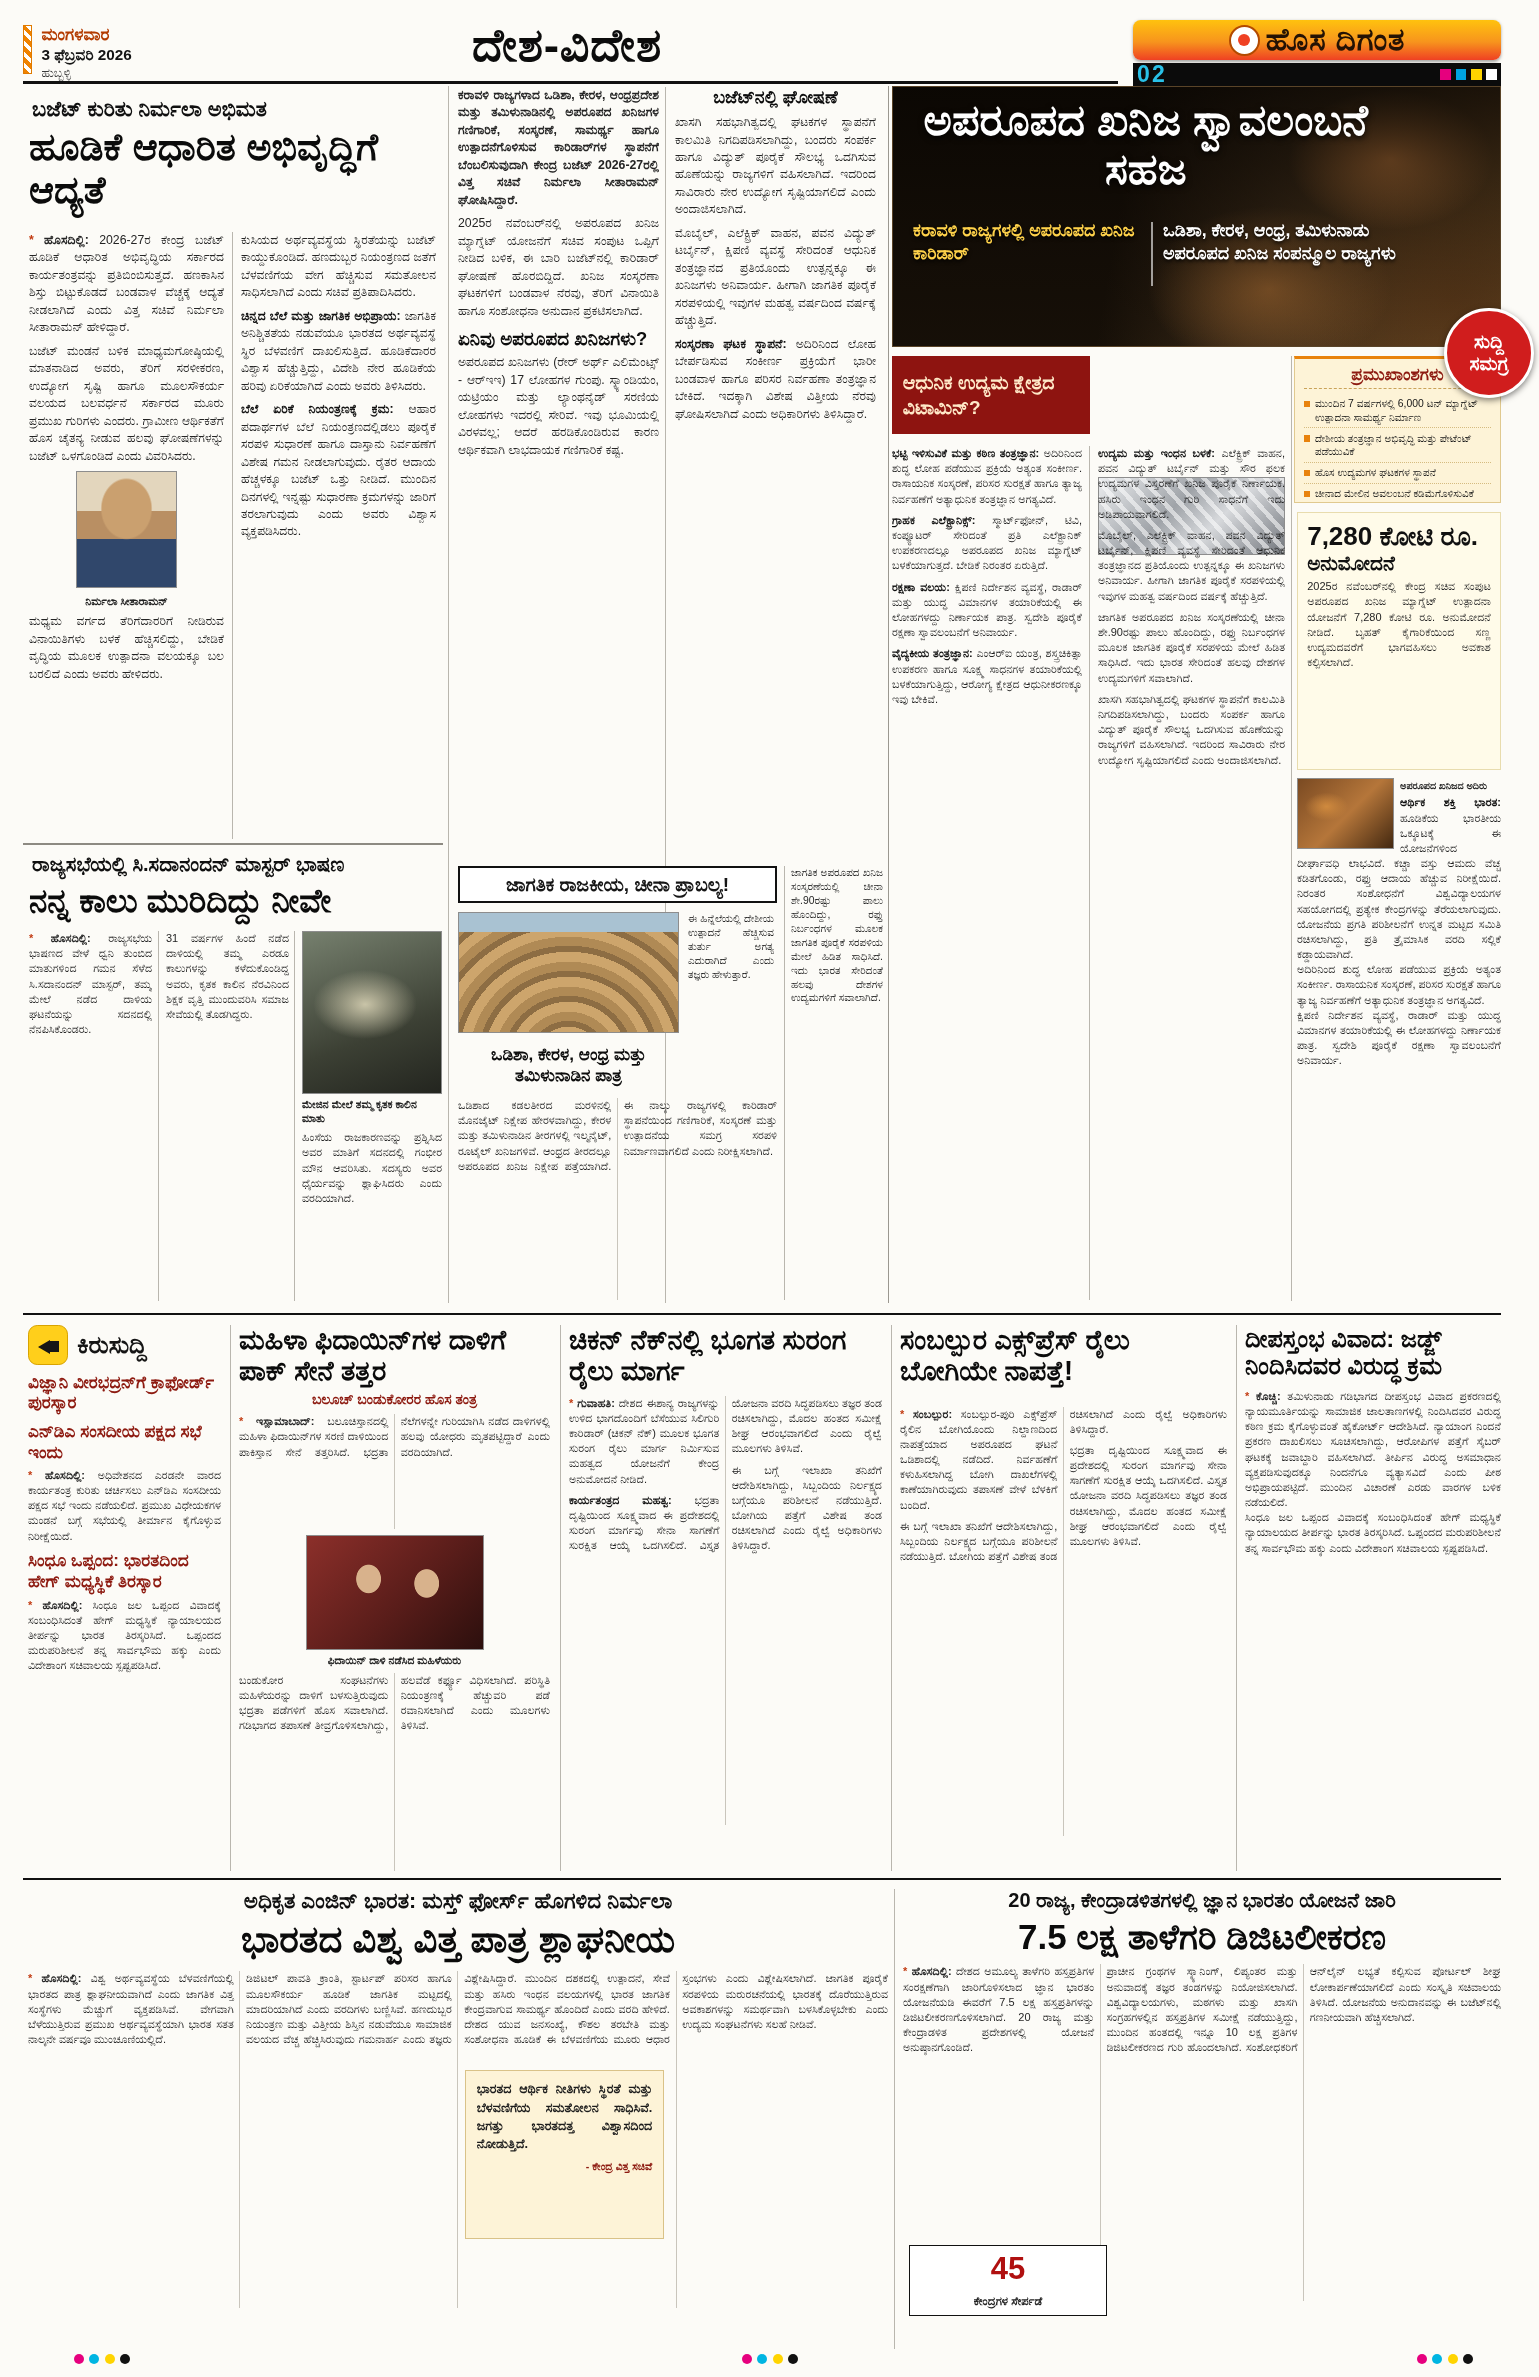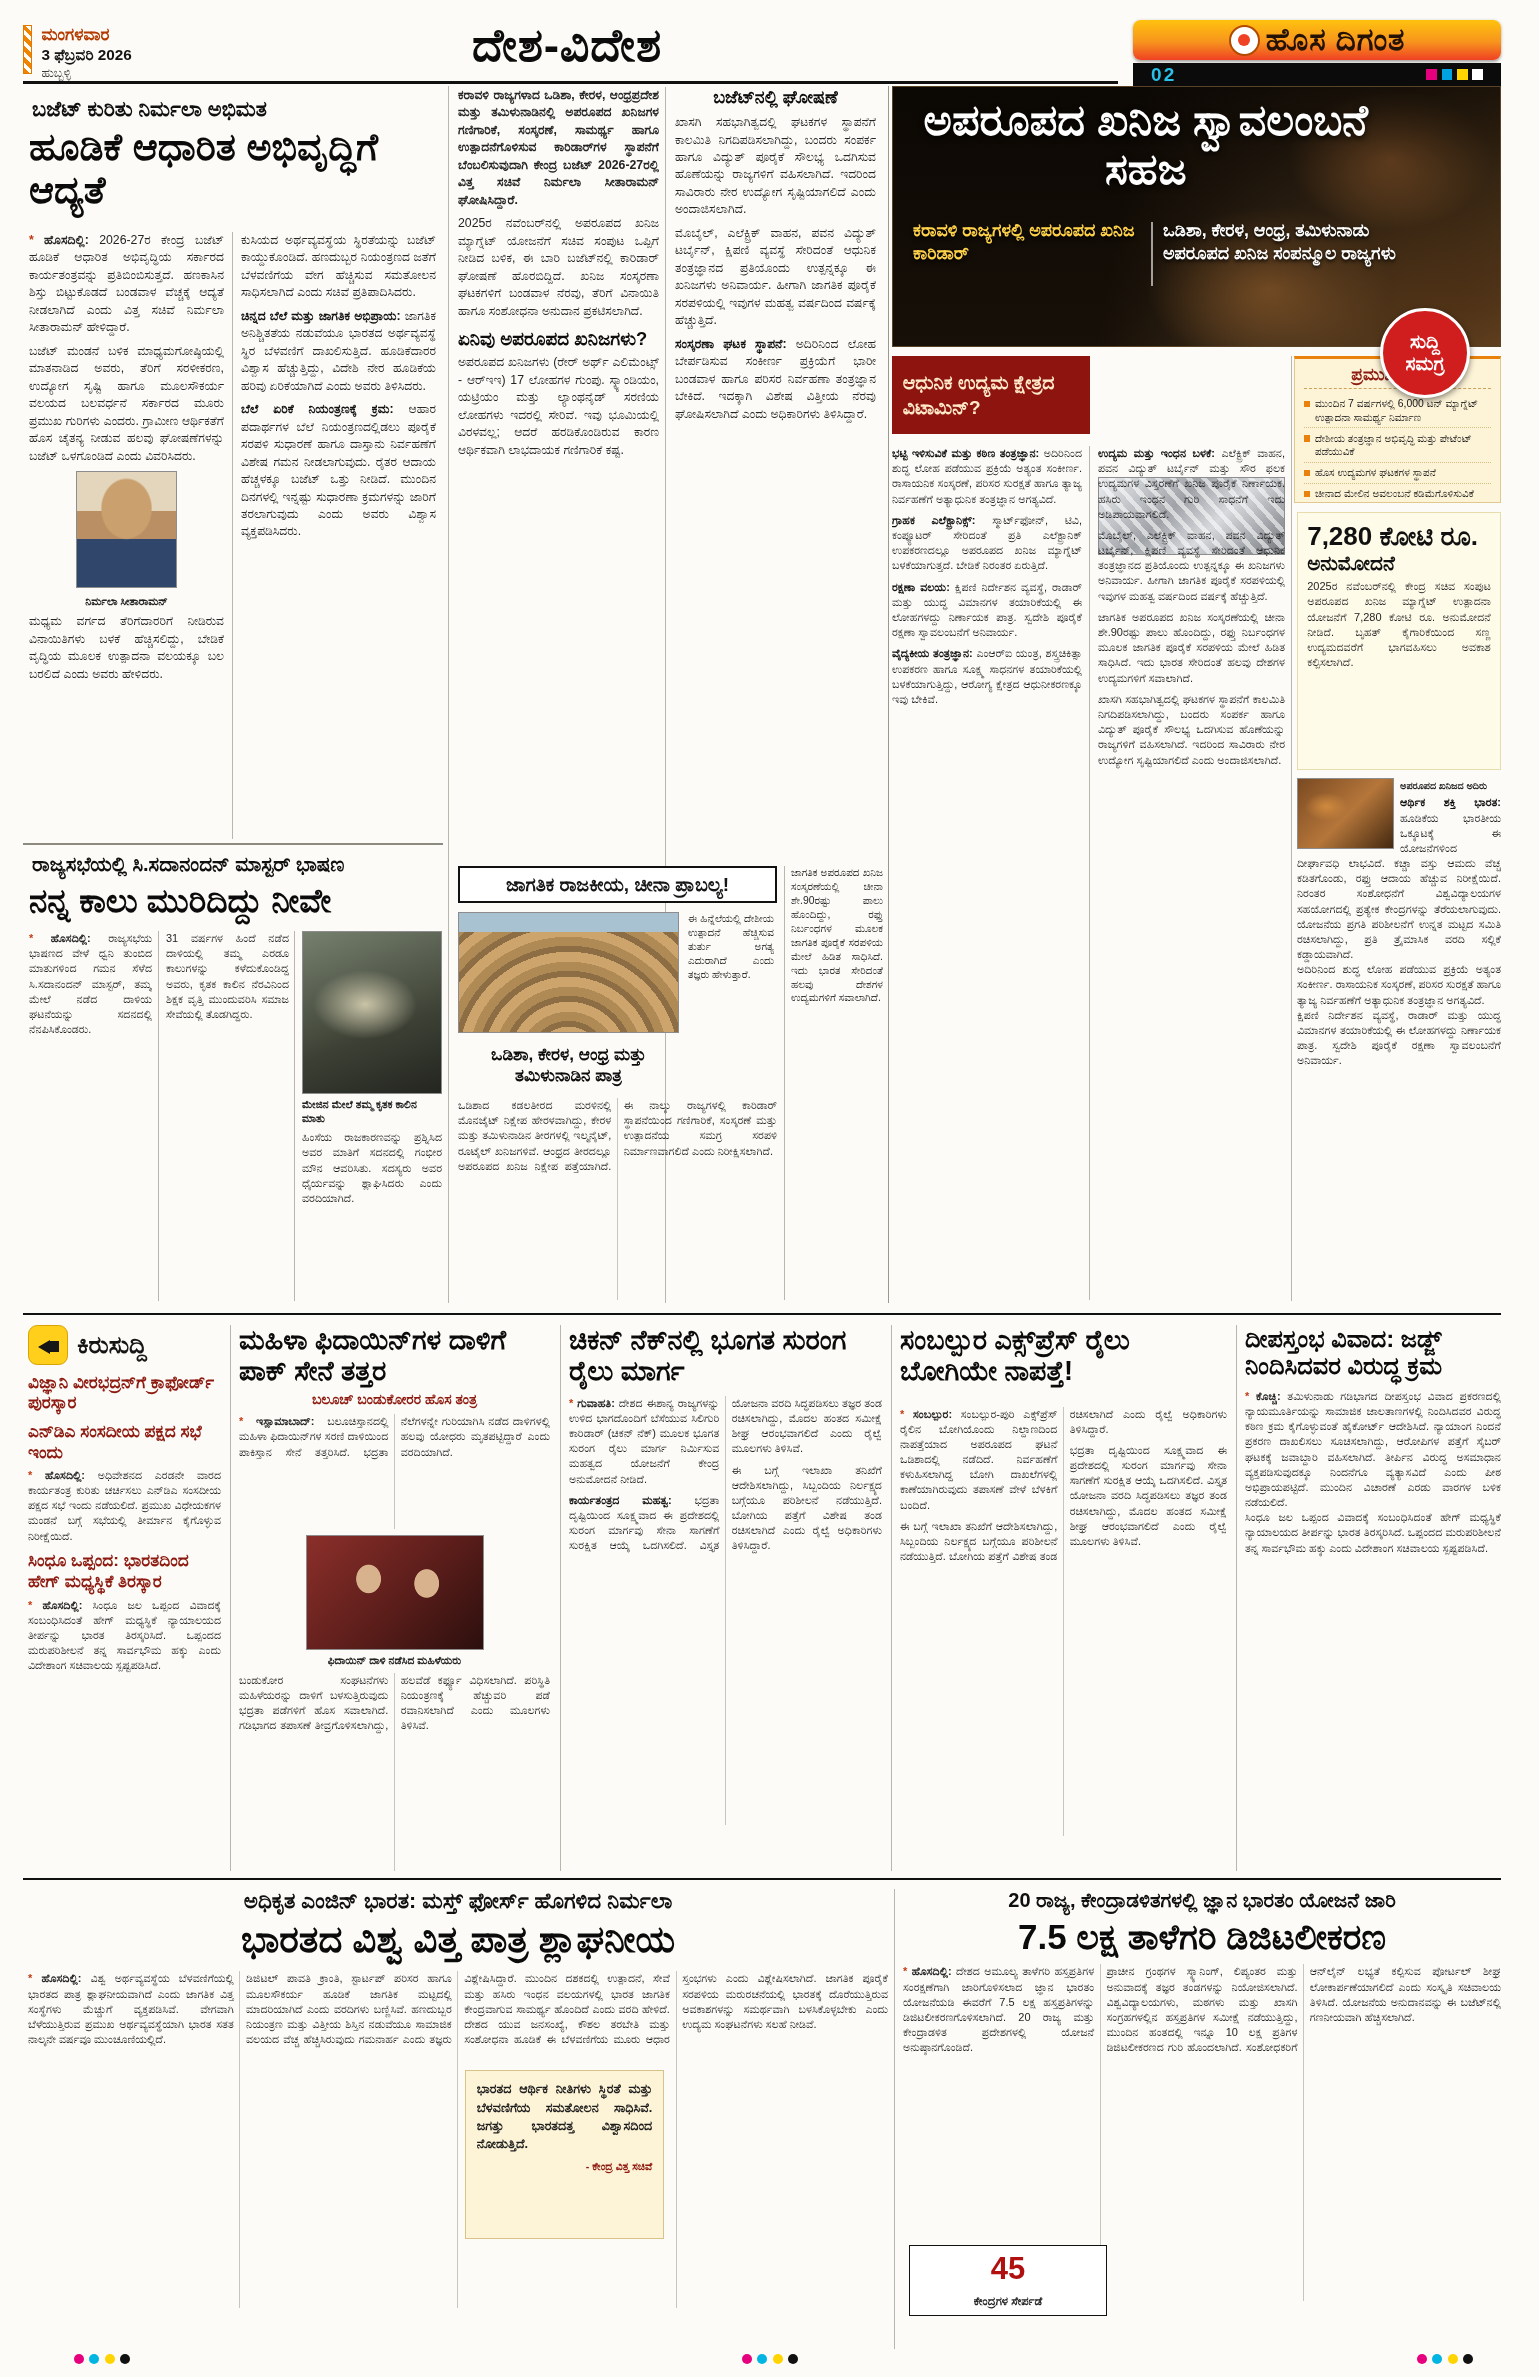--- a/index.html
+++ b/index.html
@@ -28,22 +28,22 @@
   .date{font-size:15.3px;font-weight:bold;color:#141414;margin-top:1.5px}
   .edition{font-size:12.3px;color:#3a3a3a;margin-top:1.5px}
   .section-title{font-size:46px;font-weight:900;letter-spacing:0.8px;color:#0c0c0c;text-align:center}
   .masthead{display:flex;align-items:center;justify-content:center;gap:6px;
       background:linear-gradient(180deg,#ffc20e,#f7941d 55%,#ef4123);border-radius:7.7px;
       box-shadow:0 1.5px 3.1px rgba(0,0,0,.35)}
   .masthead .name{font-size:31px;font-weight:900;color:#241204;letter-spacing:0.8px}
   .emblem{width:31px;height:31px;border-radius:50%;background:#fff;border:2.3px solid #b34a00;
       display:flex;align-items:center;justify-content:center}
   .emblem .core{width:12.3px;height:12.3px;border-radius:50%;background:#ef4123}
-  .pagebar{background:#0b0b0b;color:#29c1e8;display:flex;align-items:center;padding:0 18px;
-      font-size:19px;font-weight:900;letter-spacing:2.3px}
+  .pagebar{background:#0b0b0b;color:#29c1e8;display:flex;align-items:center;padding:0 4px;
+      font-size:23px;font-weight:900;letter-spacing:2.3px}
   .pagebar .sq{width:10.7px;height:10.7px;margin-left:4.6px;display:inline-block}
 
   
   .kicker{font-weight:bold;color:#101010}
   .h-xl{font-weight:800;line-height:1.14;color:#0b0b0b}
 
   
   .ph{position:relative;overflow:hidden;background:#cfcac2;border:0.8px solid #8d8d8d}
   .ph-nirmala{background:radial-gradient(42px 50px at 50% 32%,#caa06f 58%,transparent 62%),
       linear-gradient(180deg,#e3d6bd 0 34%,#b98f63 34% 58%,#30476b 58%)}
@@ -214,21 +214,21 @@
 
   <div class="vr" style="left:888px;top:86px;height:1217px;background:#9b9890"></div>
 
   <div class="abs hero" style="left:892px;top:86px;width:609px;height:261px">
     <div class="shade"></div>
     <div class="abs hero-headline" style="left:15.3px;top:9.2px;width:475px">ಅಪರೂಪದ ಖನಿಜ ಸ್ವಾವಲಂಬನೆ ಸಹಜ</div>
     <div class="abs hero-kicker" style="left:20px;top:132px;width:224px;color:#ffd24a">ಕರಾವಳಿ ರಾಜ್ಯಗಳಲ್ಲಿ ಅಪರೂಪದ ಖನಿಜ ಕಾರಿಡಾರ್</div>
     <div class="abs" style="left:258px;top:135px;width:1.5px;height:64px;background:rgba(255,255,255,.6)"></div>
     <div class="abs hero-kicker" style="left:270px;top:132px;width:245px;color:#ffffff">ಒಡಿಶಾ, ಕೇರಳ, ಆಂಧ್ರ, ತಮಿಳುನಾಡು ಅಪರೂಪದ ಖನಿಜ ಸಂಪನ್ಮೂಲ ರಾಜ್ಯಗಳು</div>
   </div>
-  <div class="abs badge" style="left:1380px;top:308px;width:90px;height:90px">
+  <div class="abs badge" style="left:1444px;top:308px;width:90px;height:90px">
     <span>ಸುದ್ದಿ</span>
     <span>ಸಮಗ್ರ</span>
   </div>
 
   <div class="abs vitamin" style="left:892px;top:356px;width:198px;height:78px">ಆಧುನಿಕ ಉದ್ಯಮ ಕ್ಷೇತ್ರದ ವಿಟಾಮಿನ್?</div>
   <div class="abs ph ph-metal" style="left:1098px;top:356px;width:187px;height:78px"></div>
 
   <div class="abs hl-box" style="left:1294px;top:356px;width:207px;height:147px;overflow:hidden">
     <div class="hl-title">ಪ್ರಮುಖಾಂಶಗಳು</div>
     <div class="hl-item">ಮುಂದಿನ 7 ವರ್ಷಗಳಲ್ಲಿ 6,000 ಟನ್ ಮ್ಯಾಗ್ನೆಟ್ ಉತ್ಪಾದನಾ ಸಾಮರ್ಥ್ಯ ನಿರ್ಮಾಣ</div>

